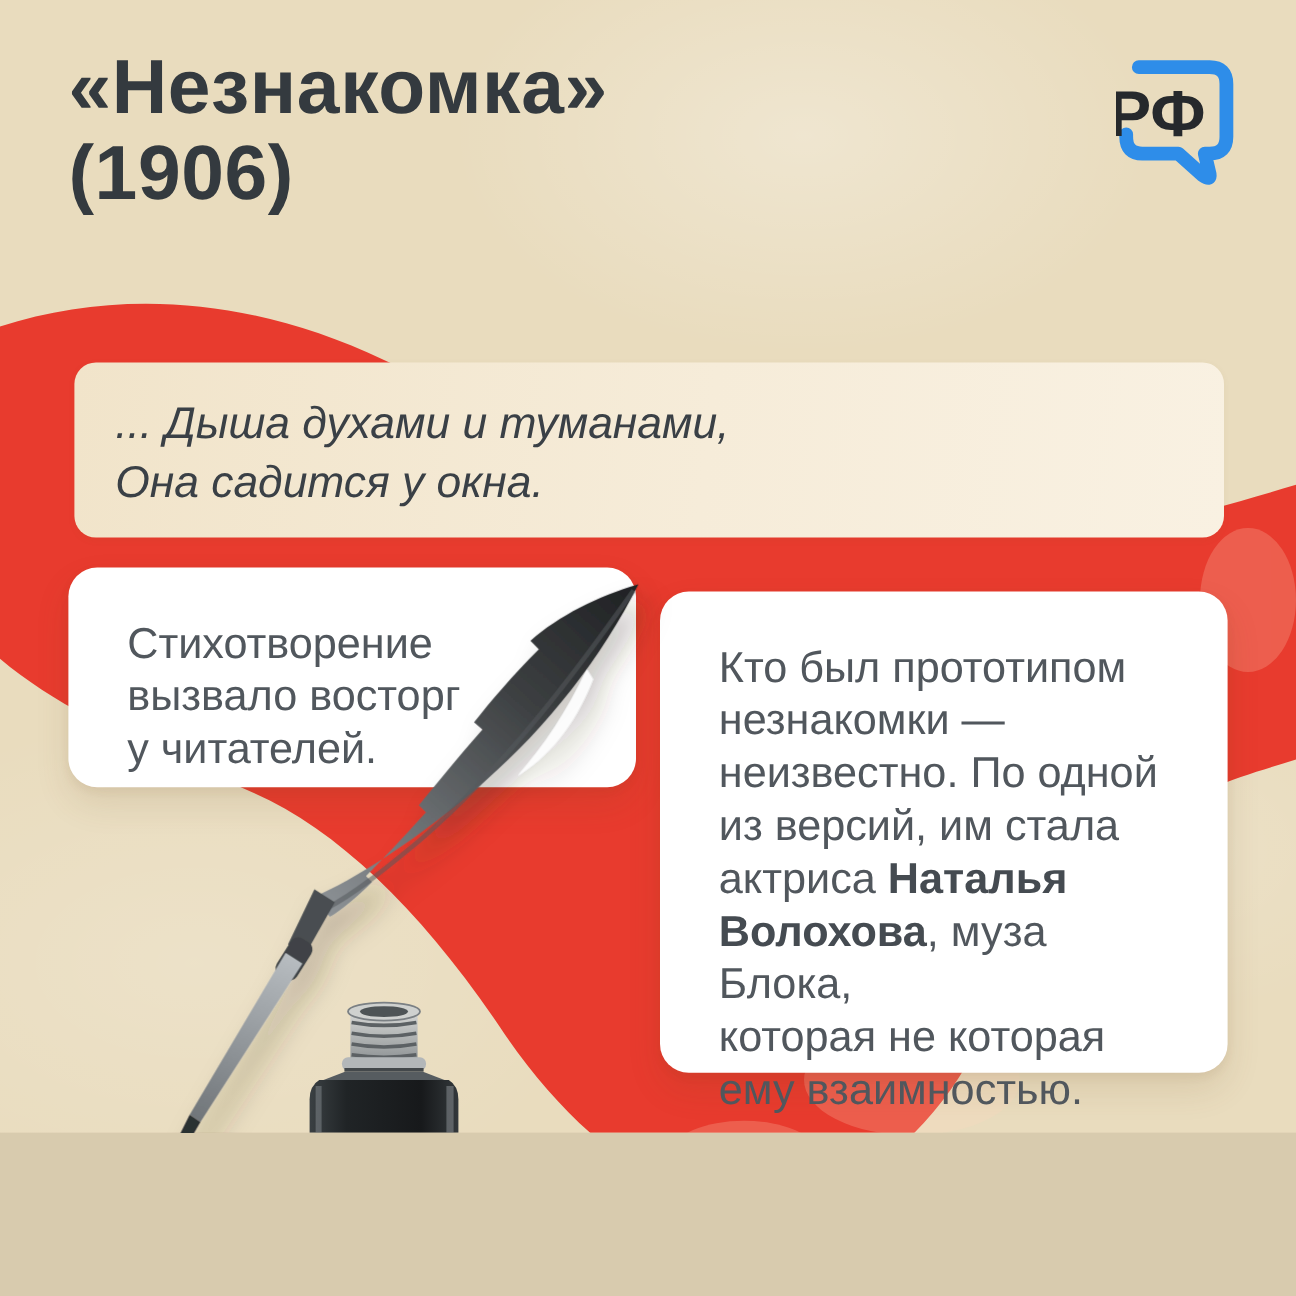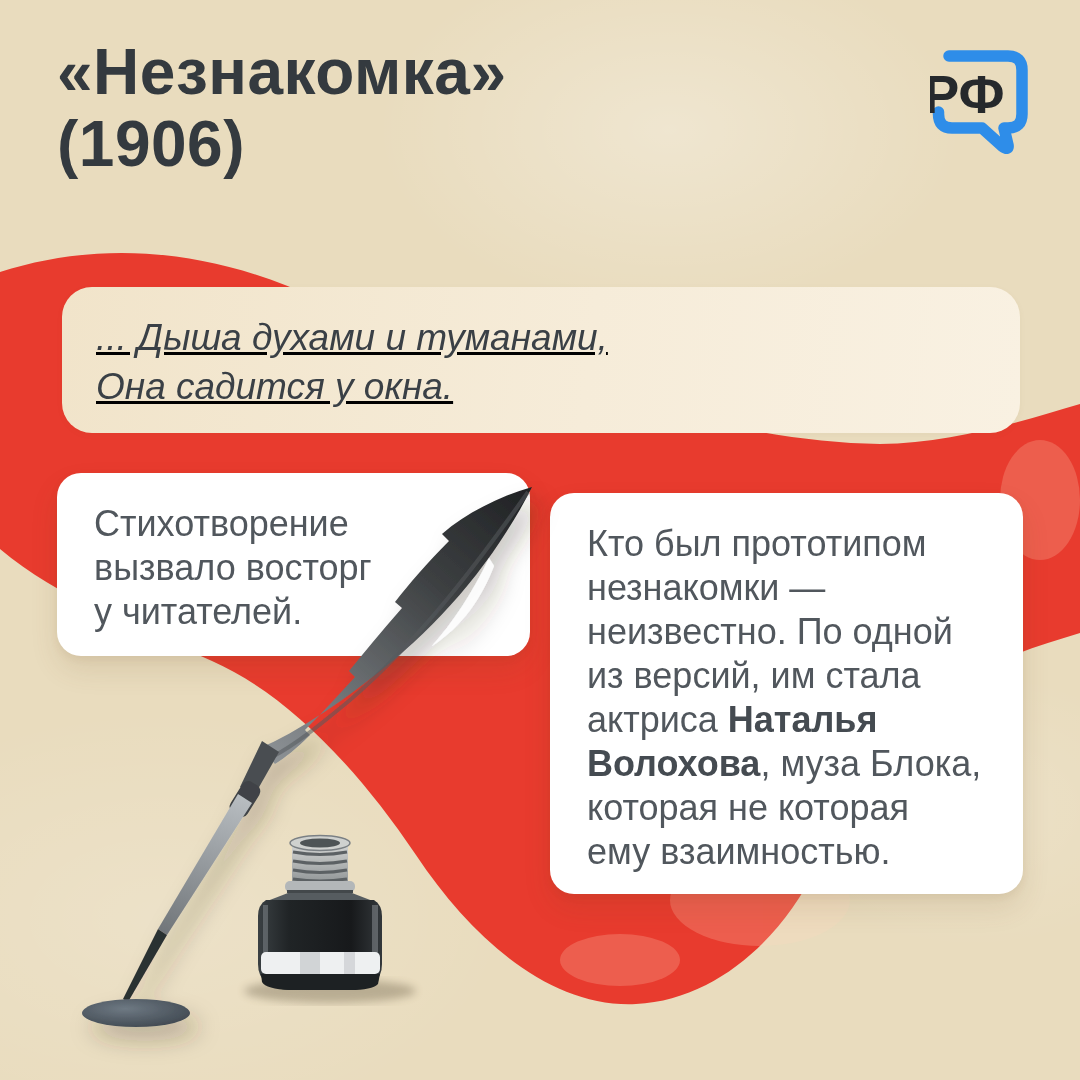--- a/index.html
+++ b/index.html
@@ -1,57 +1,57 @@
 <!DOCTYPE html>
 <html lang="ru" style="--background: #e9dcbe; --accent-red: #e83b2e; --card-cream: #f6ecd9; --card-white: #ffffff; --text-dark: #343a3f; --text-body: #51575d; --logo-blue: #2e8de9;"><head>
 <meta charset="utf-8">
 <style>
   html,body{margin:0;padding:0;background:#d8cbae;}
   .canvas{
-    position:relative;width:1080px;height:1080px;overflow:hidden;
+    position:relative;width:1080px;height:944px;overflow:hidden;
     background:var(--background,#e9dcbe);
     background-image:
       radial-gradient(ellipse 420px 260px at 62% 12%, rgba(255,255,255,.28), rgba(255,255,255,0) 70%),
       radial-gradient(ellipse 500px 300px at 15% 85%, rgba(255,255,255,.16), rgba(255,255,255,0) 70%),
       radial-gradient(ellipse 300px 200px at 90% 75%, rgba(255,255,255,.14), rgba(255,255,255,0) 70%);
     font-family:"Liberation Sans","DejaVu Sans",sans-serif;
   }
   .layer{position:absolute;left:0;top:0;width:1080px;height:1080px;}
   svg.layer{pointer-events:none;}
   .red-path{fill:var(--accent-red,#e83b2e);}
 
   .title{
     position:absolute;left:57px;top:36px;margin:0;
     font-size:64px;line-height:72px;font-weight:700;
     color:var(--text-dark,#343a3f);letter-spacing:.5px;white-space:pre-line;
   }
 
   .logo{position:absolute;left:930px;top:50px;width:102px;height:108px;}
 
   .quote-card{
-    position:absolute;left:62px;top:287px;width:958px;height:146px;
-    border-radius:30px;
+    position:absolute;left:62px;top:302px;width:958px;height:146px;
+    border-radius:18px;
     background:linear-gradient(97deg,#f1e4ca 0%,#f6ecd9 55%,#f9f1e2 100%);
     box-shadow:0 2px 6px rgba(120,90,40,.05);
-    display:flex;align-items:center;text-decoration:underline;
+    display:flex;align-items:center;
   }
   .quote-text{
     margin:0;padding:4px 30px 0 34px;
     font-style:italic;font-size:37px;line-height:49px;
     color:#3a4046;white-space:pre-line;
   }
 
   .fact-card{
     position:absolute;background:var(--card-white,#ffffff);border-radius:24px;
     box-shadow:0 14px 28px rgba(110,75,35,.12),0 3px 8px rgba(110,75,35,.07);
   }
   .fact-card.left{left:57px;top:473px;width:473px;height:183px;}
   .fact-card.right{left:550px;top:493px;width:473px;height:401px;}
   .fact-text{
-    margin:0;padding:29px 26px 0 37px;
+    margin:12px;padding:29px 26px 0 37px;
     font-size:36px;line-height:44px;color:var(--text-body,#51575d);
     white-space:pre-line;
   }
   .fact-text b{font-weight:700;color:#454b51;}
 </style>
 </head>
 <body>
 
 <div class="canvas">
 

